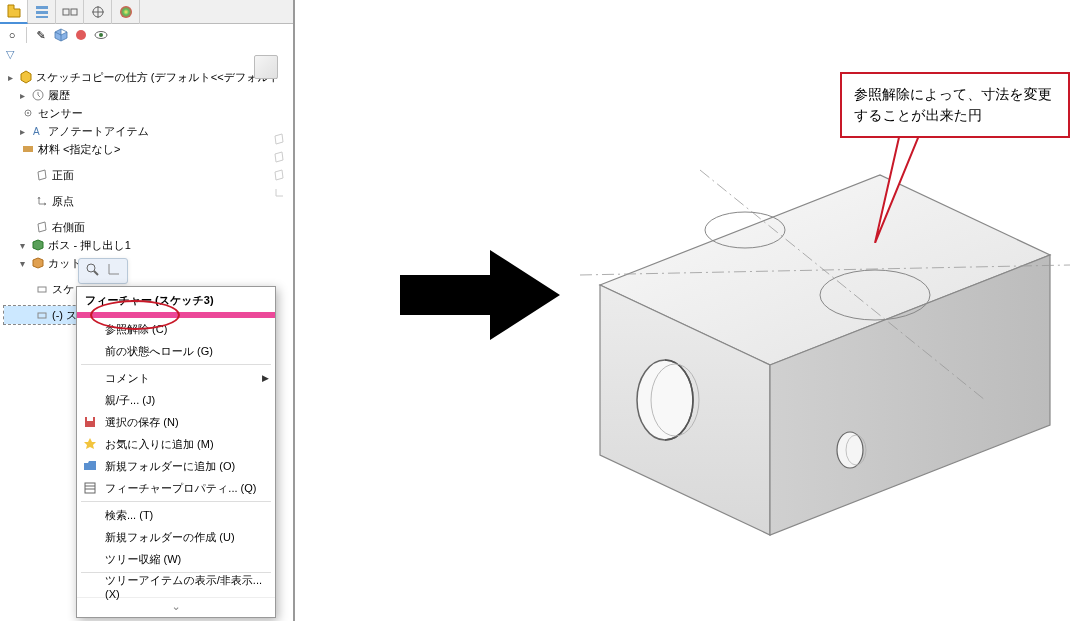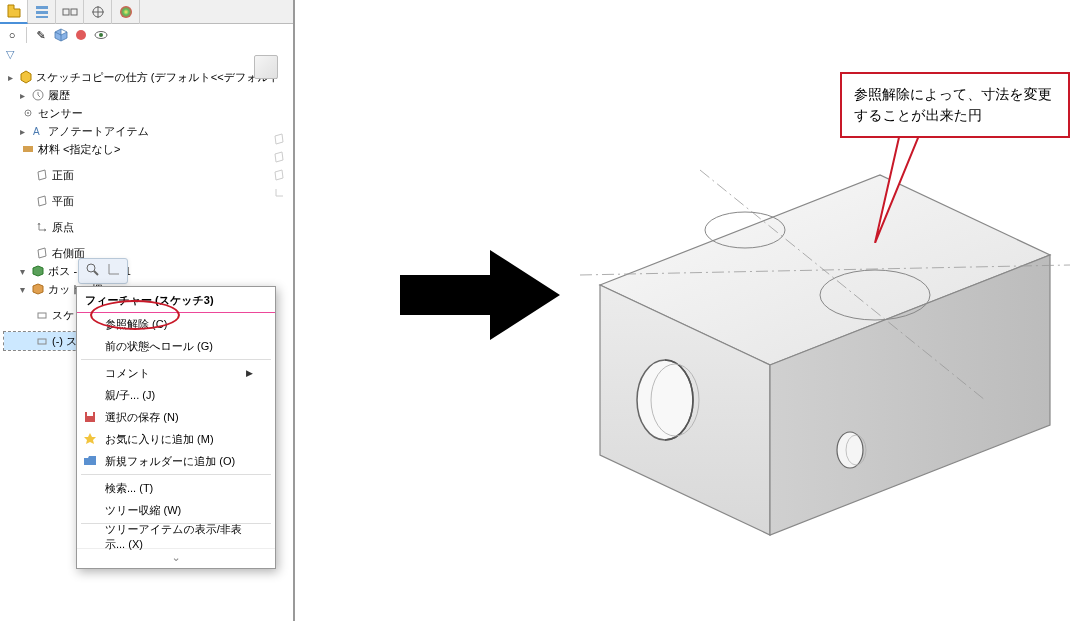--- a/index.html
+++ b/index.html
@@ -25,24 +25,24 @@
     .tree-item .t-icon { width: 16px; height: 16px; margin-right: 2px; display: flex; align-items: center; justify-content: center; }
     .indent-1 { padding-left: 16px; }
     .indent-2 { padding-left: 30px; margin-top: 8px; }
     
     .toggle-icons { position: absolute; right: 4px; top: 130px; width: 20px; }
     .toggle-icons .ti { height: 18px; display: flex; align-items: center; justify-content: center; color: #aaa; }
     
     .context-toolbar { position: absolute; left: 78px; top: 258px; height: 26px; background: #eaf0f9; border: 1px solid #b8c8d8; border-radius: 3px; padding: 2px 6px; display: flex; align-items: center; gap: 4px; z-index: 5; box-shadow: 0 1px 4px rgba(0,0,0,0.1); }
     
     .context-menu { position: absolute; left: 76px; top: 286px; width: 200px; background: #fff; border: 1px solid #999; box-shadow: 2px 3px 10px rgba(0,0,0,0.3); z-index: 10; padding: 2px 0; }
-    .menu-item { display: flex; align-items: center; height: 22px; padding: 0 22px 0 28px; position: relative; cursor: pointer; font-size: 11px; }
+    .menu-item { display: flex; align-items: center; height: 22px; padding: 0 6px 0 28px; position: relative; cursor: pointer; font-size: 11px; }
     .menu-item .m-icon { position: absolute; left: 4px; width: 18px; height: 18px; display: flex; align-items: center; justify-content: center; }
     .menu-item .arrow { margin-left: auto; font-size: 9px; color: #333; }
-    .menu-header { padding: 4px 8px; font-weight: bold; font-size: 11px; border-bottom: 1px solid #ec4899; }
+    .menu-header { padding: 4px 8px; font-weight: bold; font-size: 11px; border-bottom: 6px solid #ec4899; }
     .menu-sep { height: 1px; background: #ddd; margin: 2px 4px; }
     .menu-chevron { text-align: center; color: #888; padding: 2px; border-top: 1px solid #eee; }
     
     .highlight-ellipse { position: absolute; left: 90px; top: 300px; width: 90px; height: 30px; border: 2px solid #c81828; border-radius: 50%; z-index: 20; pointer-events: none; }
     
     .cube-preview { position: absolute; left: 254px; top: 55px; width: 24px; height: 24px; background: linear-gradient(135deg,#f5f5f5,#e0e0e0); border: 1px solid #bbb; border-radius: 2px; }
     
     .arrow-shape { position: absolute; left: 400px; top: 250px; width: 160px; height: 90px; }
     
     .model-view { position: absolute; left: 530px; top: 140px; width: 550px; height: 430px; }
@@ -172,28 +172,20 @@
       <span class="t-icon">
           <svg width="12" height="12">
             <path d="M2 3 L9 1 L10 9 L3 11 Z" fill="none" stroke="#888"></path>
           </svg>
         </span>
       <span>正面</span>
     </div>
     <div class="tree-item indent-2">
       <span class="t-icon">
           <svg width="12" height="12">
-            <path d="M2 3 L9 1 L10 9 L3 11 Z" fill="none" stroke="#888"></path>
-          </svg>
-        </span>
-      <span>平面</span>
-    </div>
-    <div class="tree-item indent-2">
-      <span class="t-icon">
-          <svg width="12" height="12">
             <path d="M3 9 L3 2 M3 9 L10 9" stroke="#888" fill="none"></path>
             <path d="M3 2 L2 4 M3 2 L4 4 M10 9 L8 8 M10 9 L8 10" stroke="#888"></path>
           </svg>
         </span>
       <span>原点</span>
     </div>
     <div class="tree-item indent-2">
       <span class="t-icon">
           <svg width="12" height="12">
             <path d="M2 3 L9 1 L10 9 L3 11 Z" fill="none" stroke="#888"></path>
@@ -307,23 +299,36 @@
       <span>お気に入りに追加 (M)</span>
     </div>
   <div class="menu-item">
       <span class="m-icon">
         <svg width="14" height="14">
           <path d="M1 4 L5 4 L6 2 L13 2 L13 11 L1 11 Z" fill="#5a90d0"></path>
         </svg>
       </span>
       <span>新規フォルダーに追加 (O)</span>
     </div>
+  <div class="menu-item">
+      <span class="m-icon">
+        <svg width="14" height="14">
+          <rect x="2" y="2" width="10" height="10" fill="none" stroke="#666"></rect>
+          <line x1="2" y1="5" x2="12" y2="5" stroke="#666"></line>
+          <line x1="2" y1="8" x2="12" y2="8" stroke="#666"></line>
+        </svg>
+      </span>
+      <span>フィーチャープロパティ... (Q)</span>
+    </div>
   <div class="menu-sep"></div>
   <div class="menu-item">
       <span>検索... (T)</span>
+    </div>
+  <div class="menu-item">
+      <span>新規フォルダーの作成 (U)</span>
     </div>
   <div class="menu-item">
       <span>ツリー収縮 (W)</span>
     </div>
   <div class="menu-sep"></div>
   <div class="menu-item">
       <span>ツリーアイテムの表示/非表示... (X)</span>
     </div>
   <div class="menu-chevron">⌄</div>
 </div>

